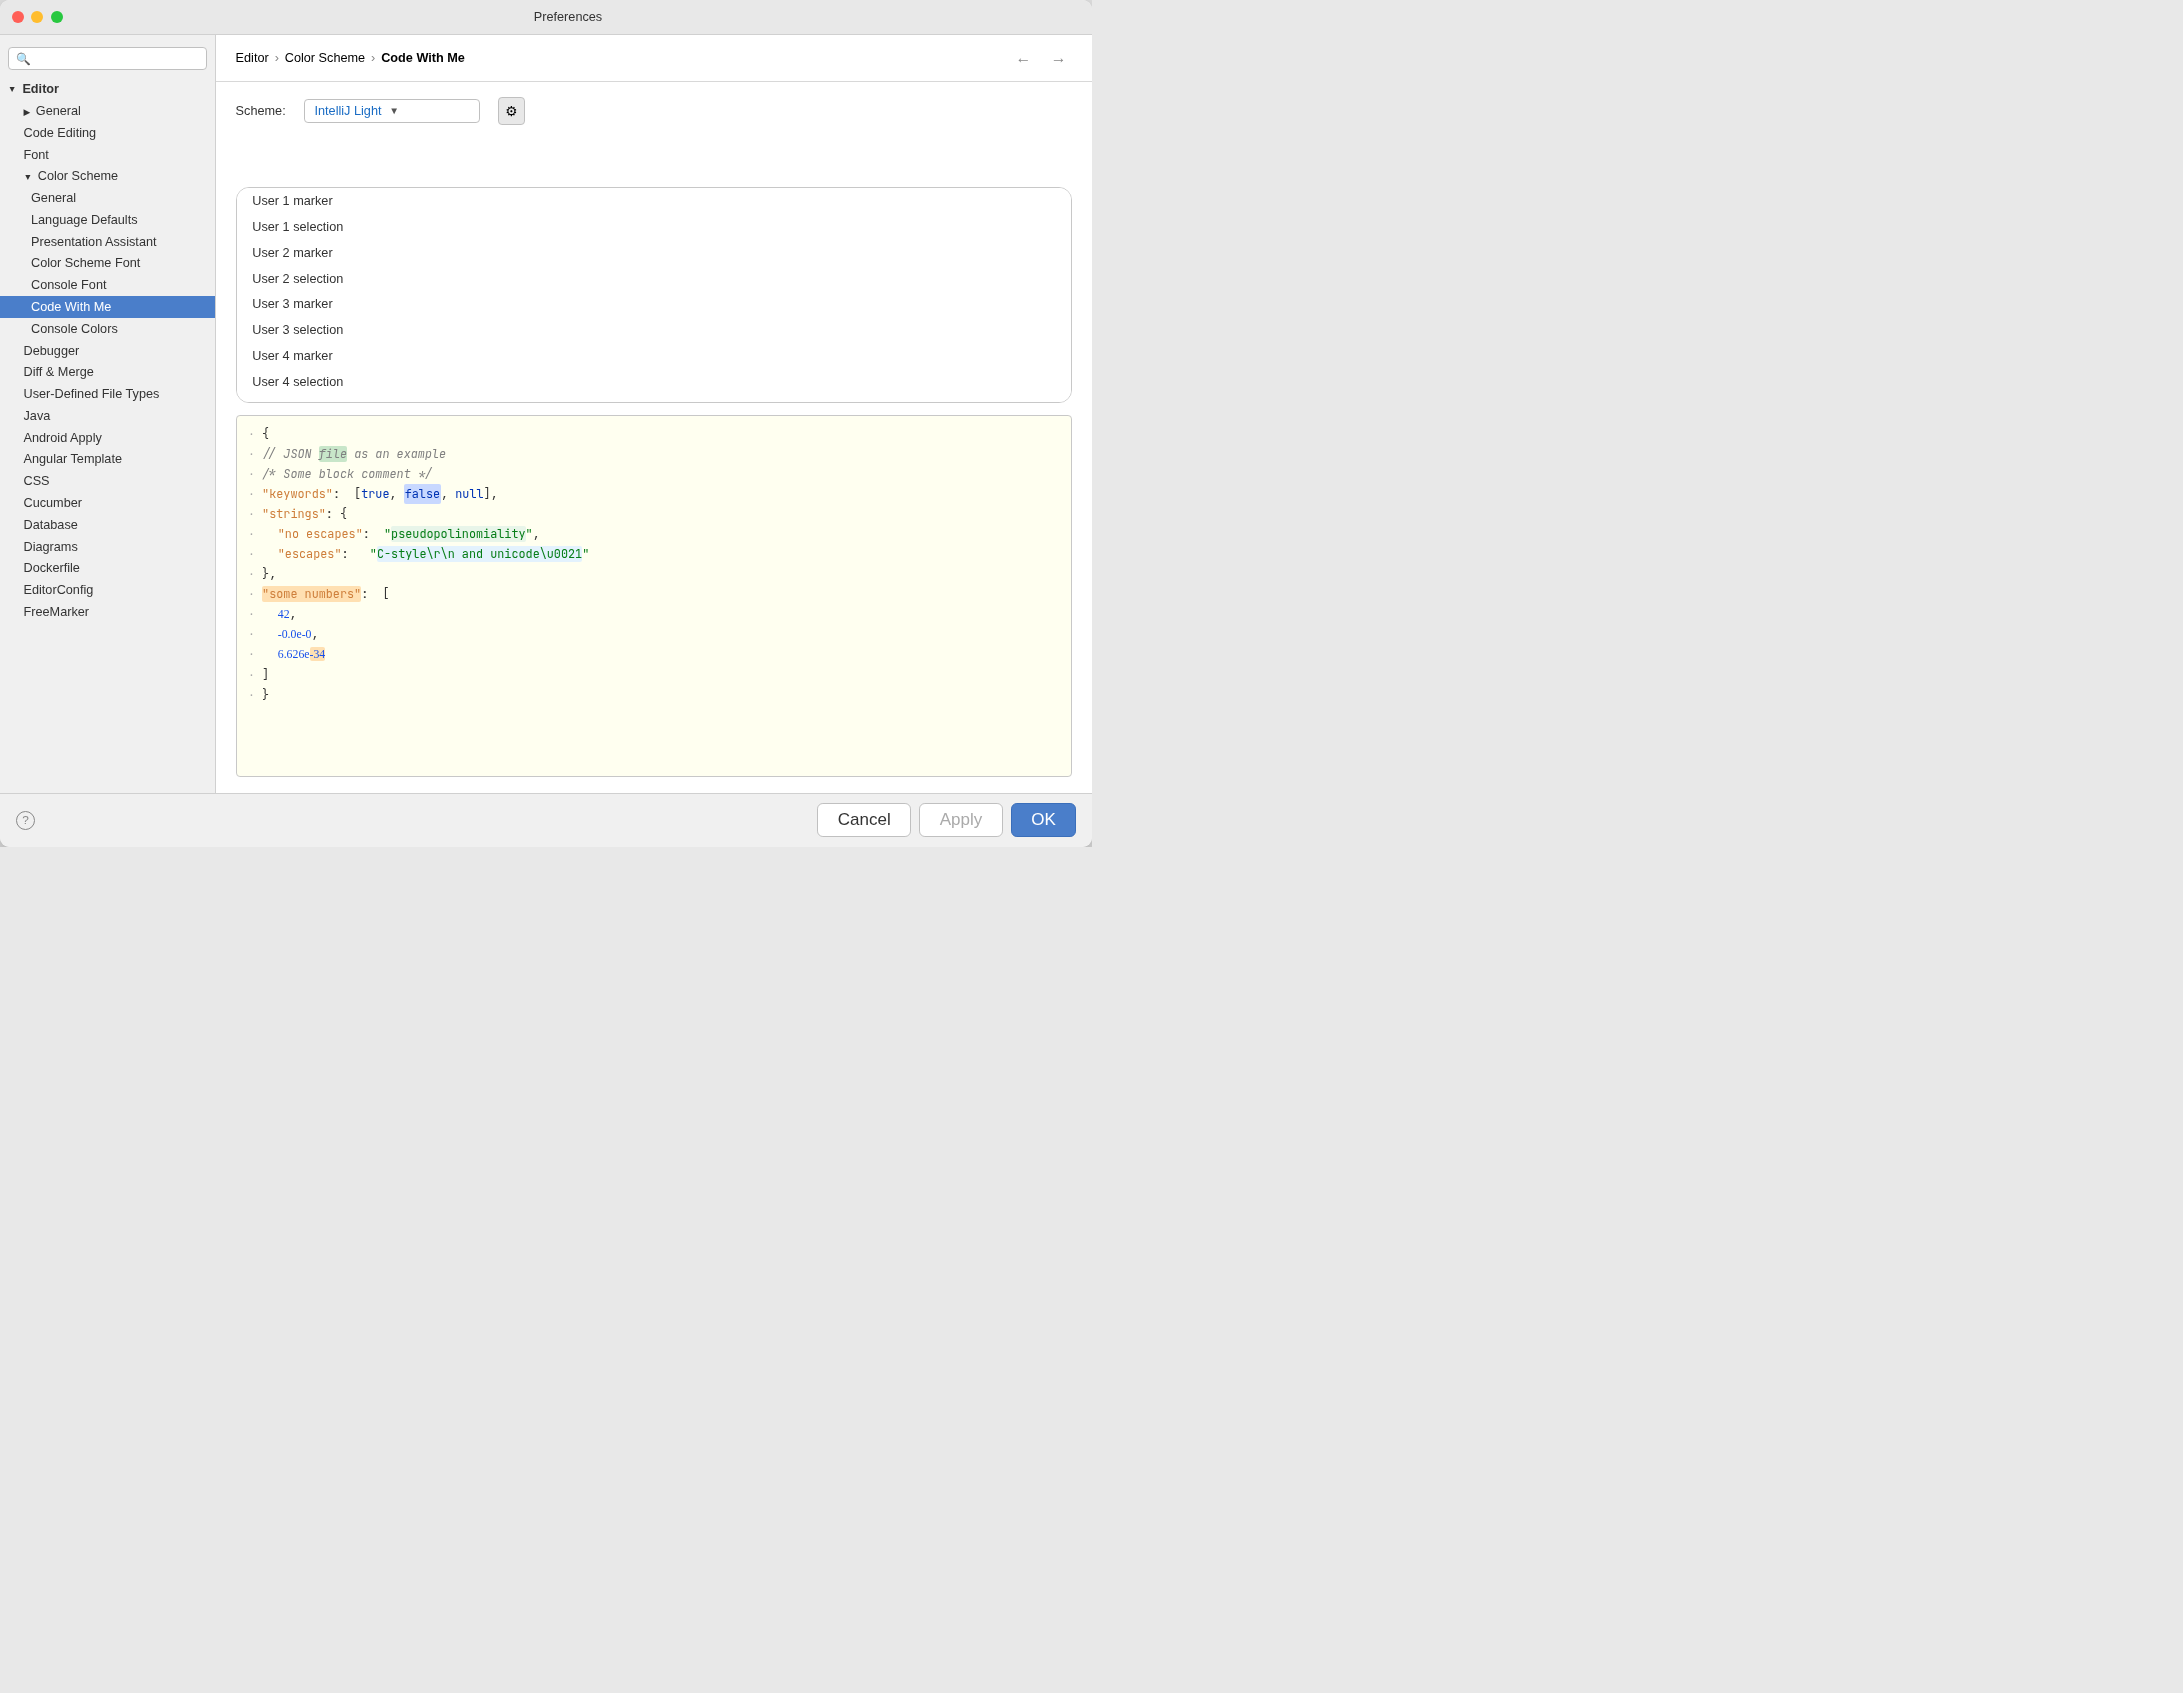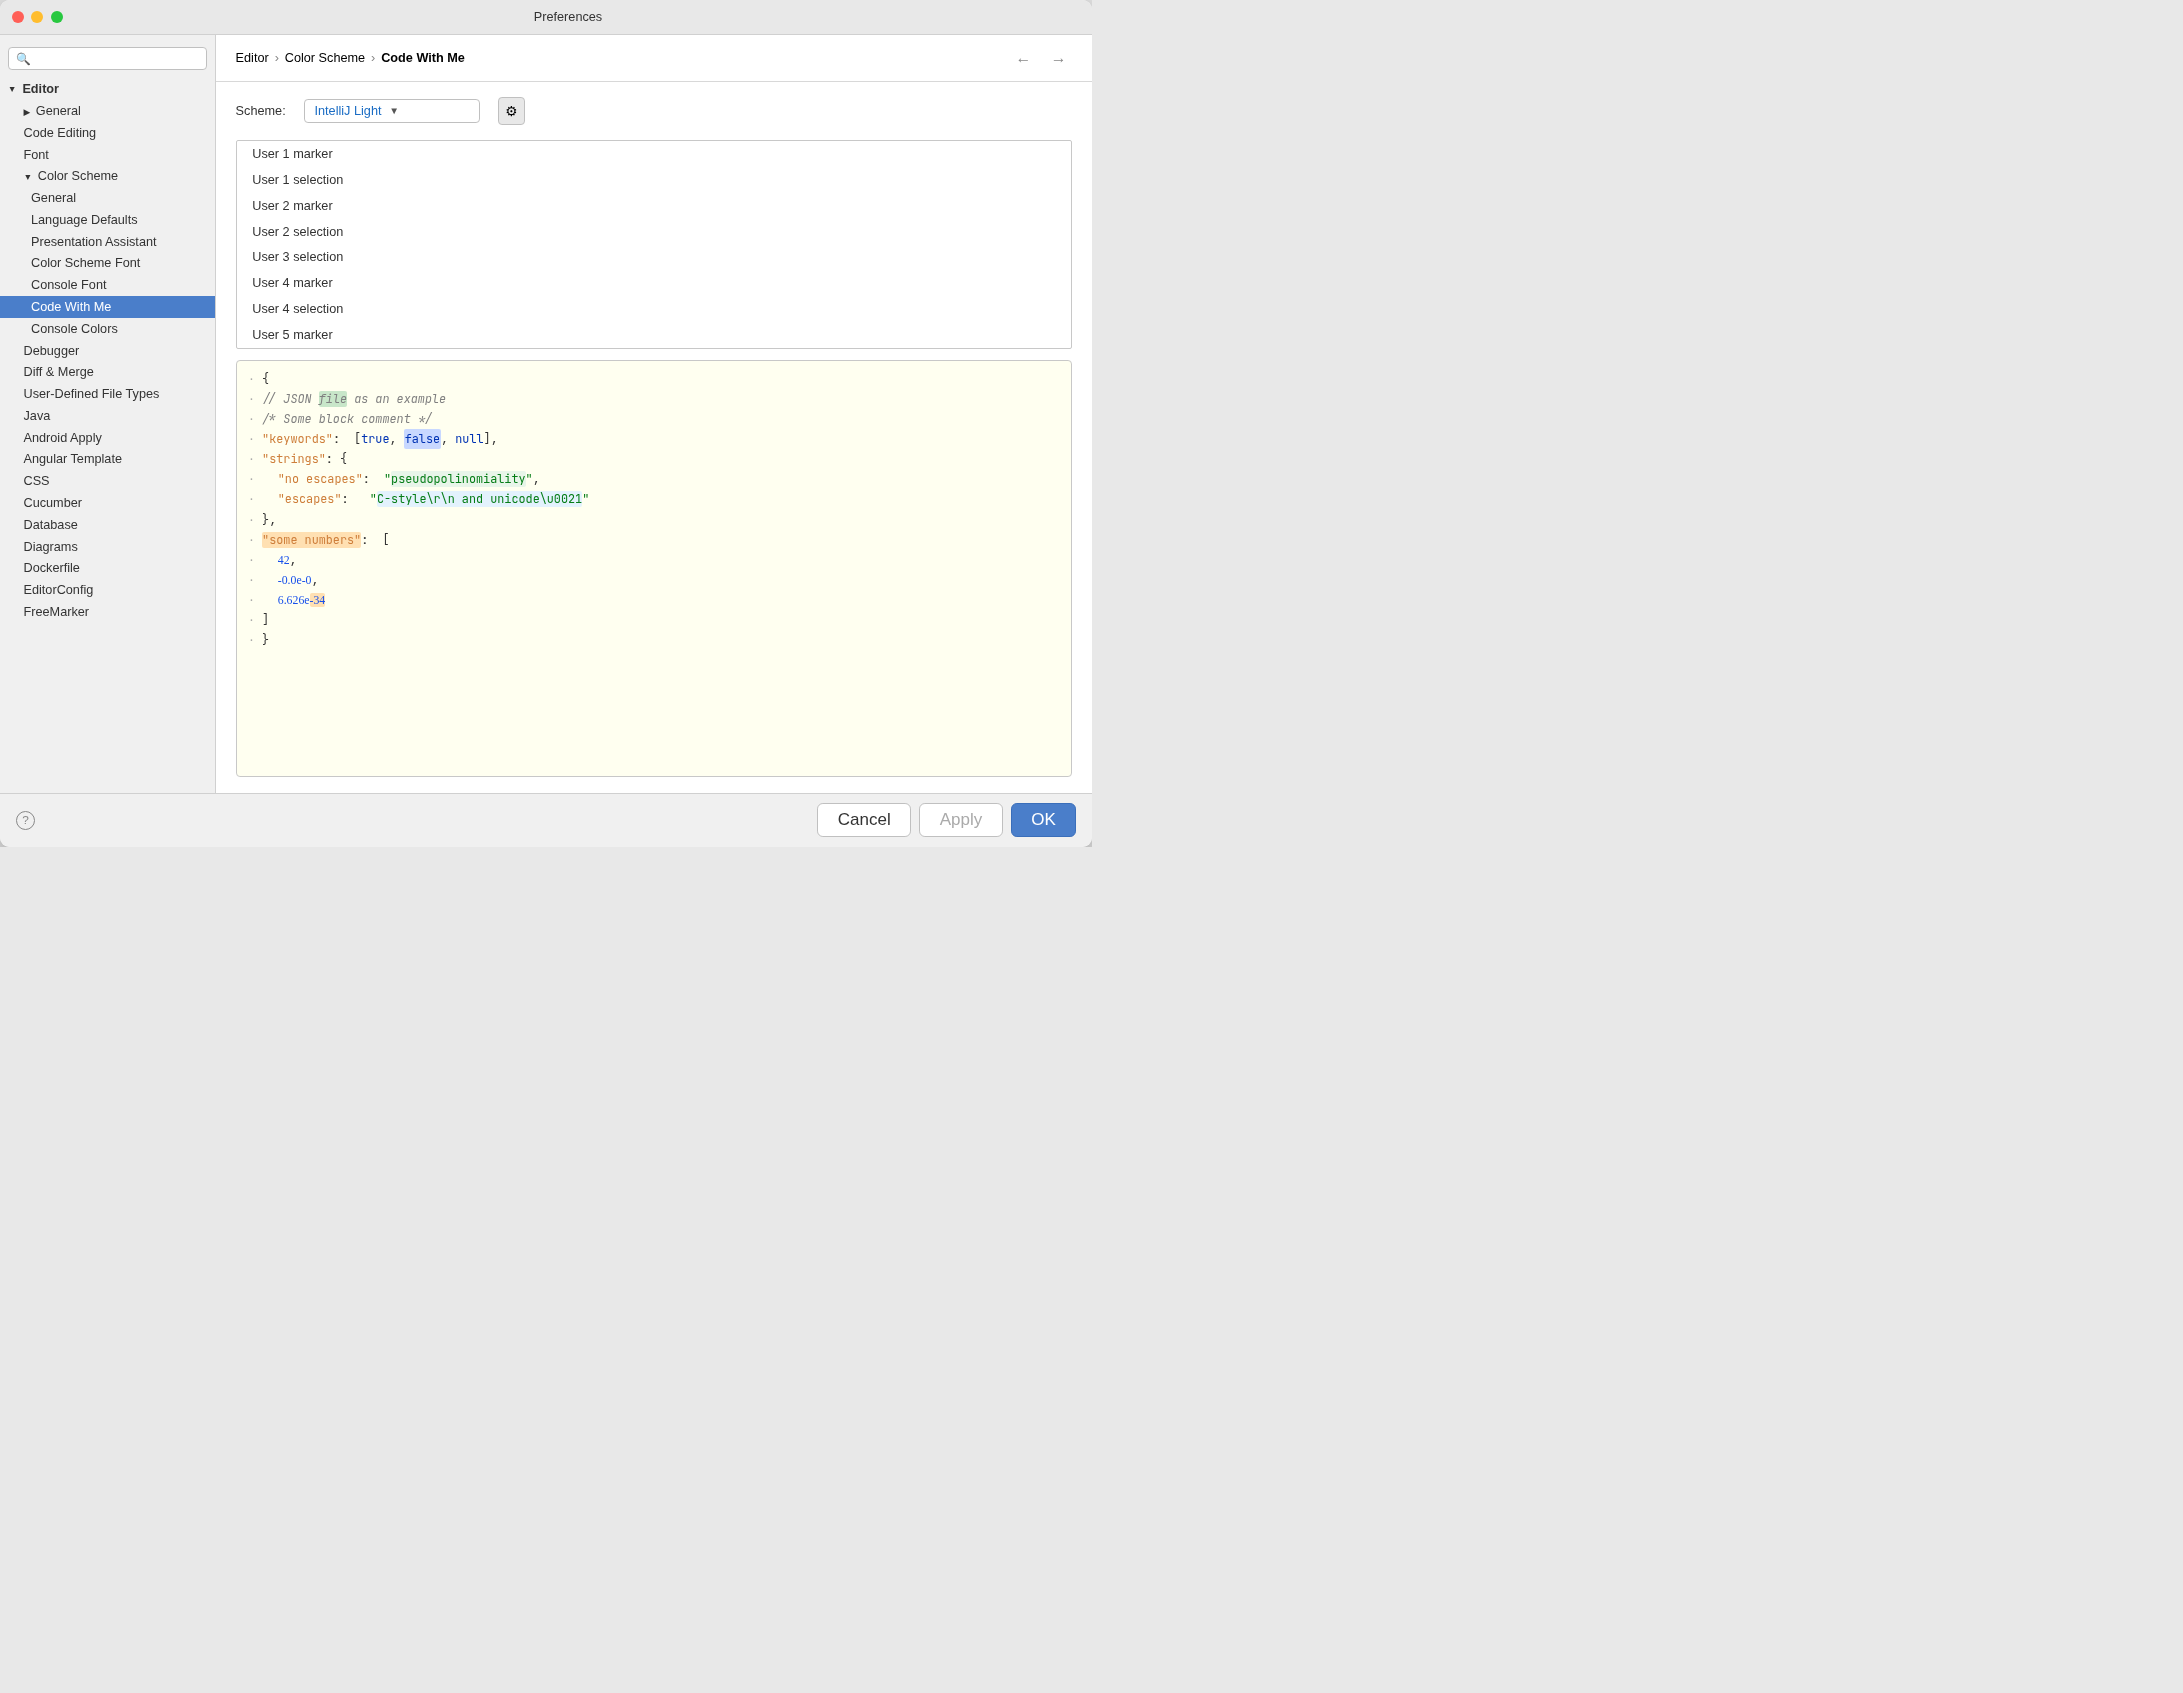--- a/index.html
+++ b/index.html
@@ -183,25 +183,26 @@
       height: 27.4px;
       display: flex;
       align-items: center;
       justify-content: center;
       cursor: pointer;
       font-size: 13.7px;
     }
     
     .list-panel {
       border: 1px solid #c8c8c8;
-      border-radius: 2px;
+      border-radius: 13px;
       background: white;
       overflow-y: auto;
       max-height: 216px;
       margin-bottom: 11.8px;
+      margin-top: 47px;
     }
     .list-item {
       padding: 5.9px 15.7px;
       font-size: 12.7px;
       color: #333;
       cursor: pointer;
     }
     
     .code-preview {
       flex: 1;
@@ -440,20 +441,21 @@
           <div class="gear-btn">
             <span>⚙</span>
           </div>
         </div>
 
         <div class="list-panel">
           <div class="list-item">User 1 marker</div>
           <div class="list-item">User 1 selection</div>
           <div class="list-item">User 2 marker</div>
           <div class="list-item">User 2 selection</div>
+          <div class="list-item">User 3 marker</div>
           <div class="list-item">User 3 selection</div>
           <div class="list-item">User 4 marker</div>
           <div class="list-item">User 4 selection</div>
           <div class="list-item">User 5 marker</div>
 
         </div>
 
         <div class="code-preview">
           <div class="code-line"><span class="dot">·</span><span class="c-brace">{</span></div>
           <div class="code-line"><span class="dot">·</span><span class="c-comment">// JSON <span class="highlight-file">file</span> as an example</span></div>

